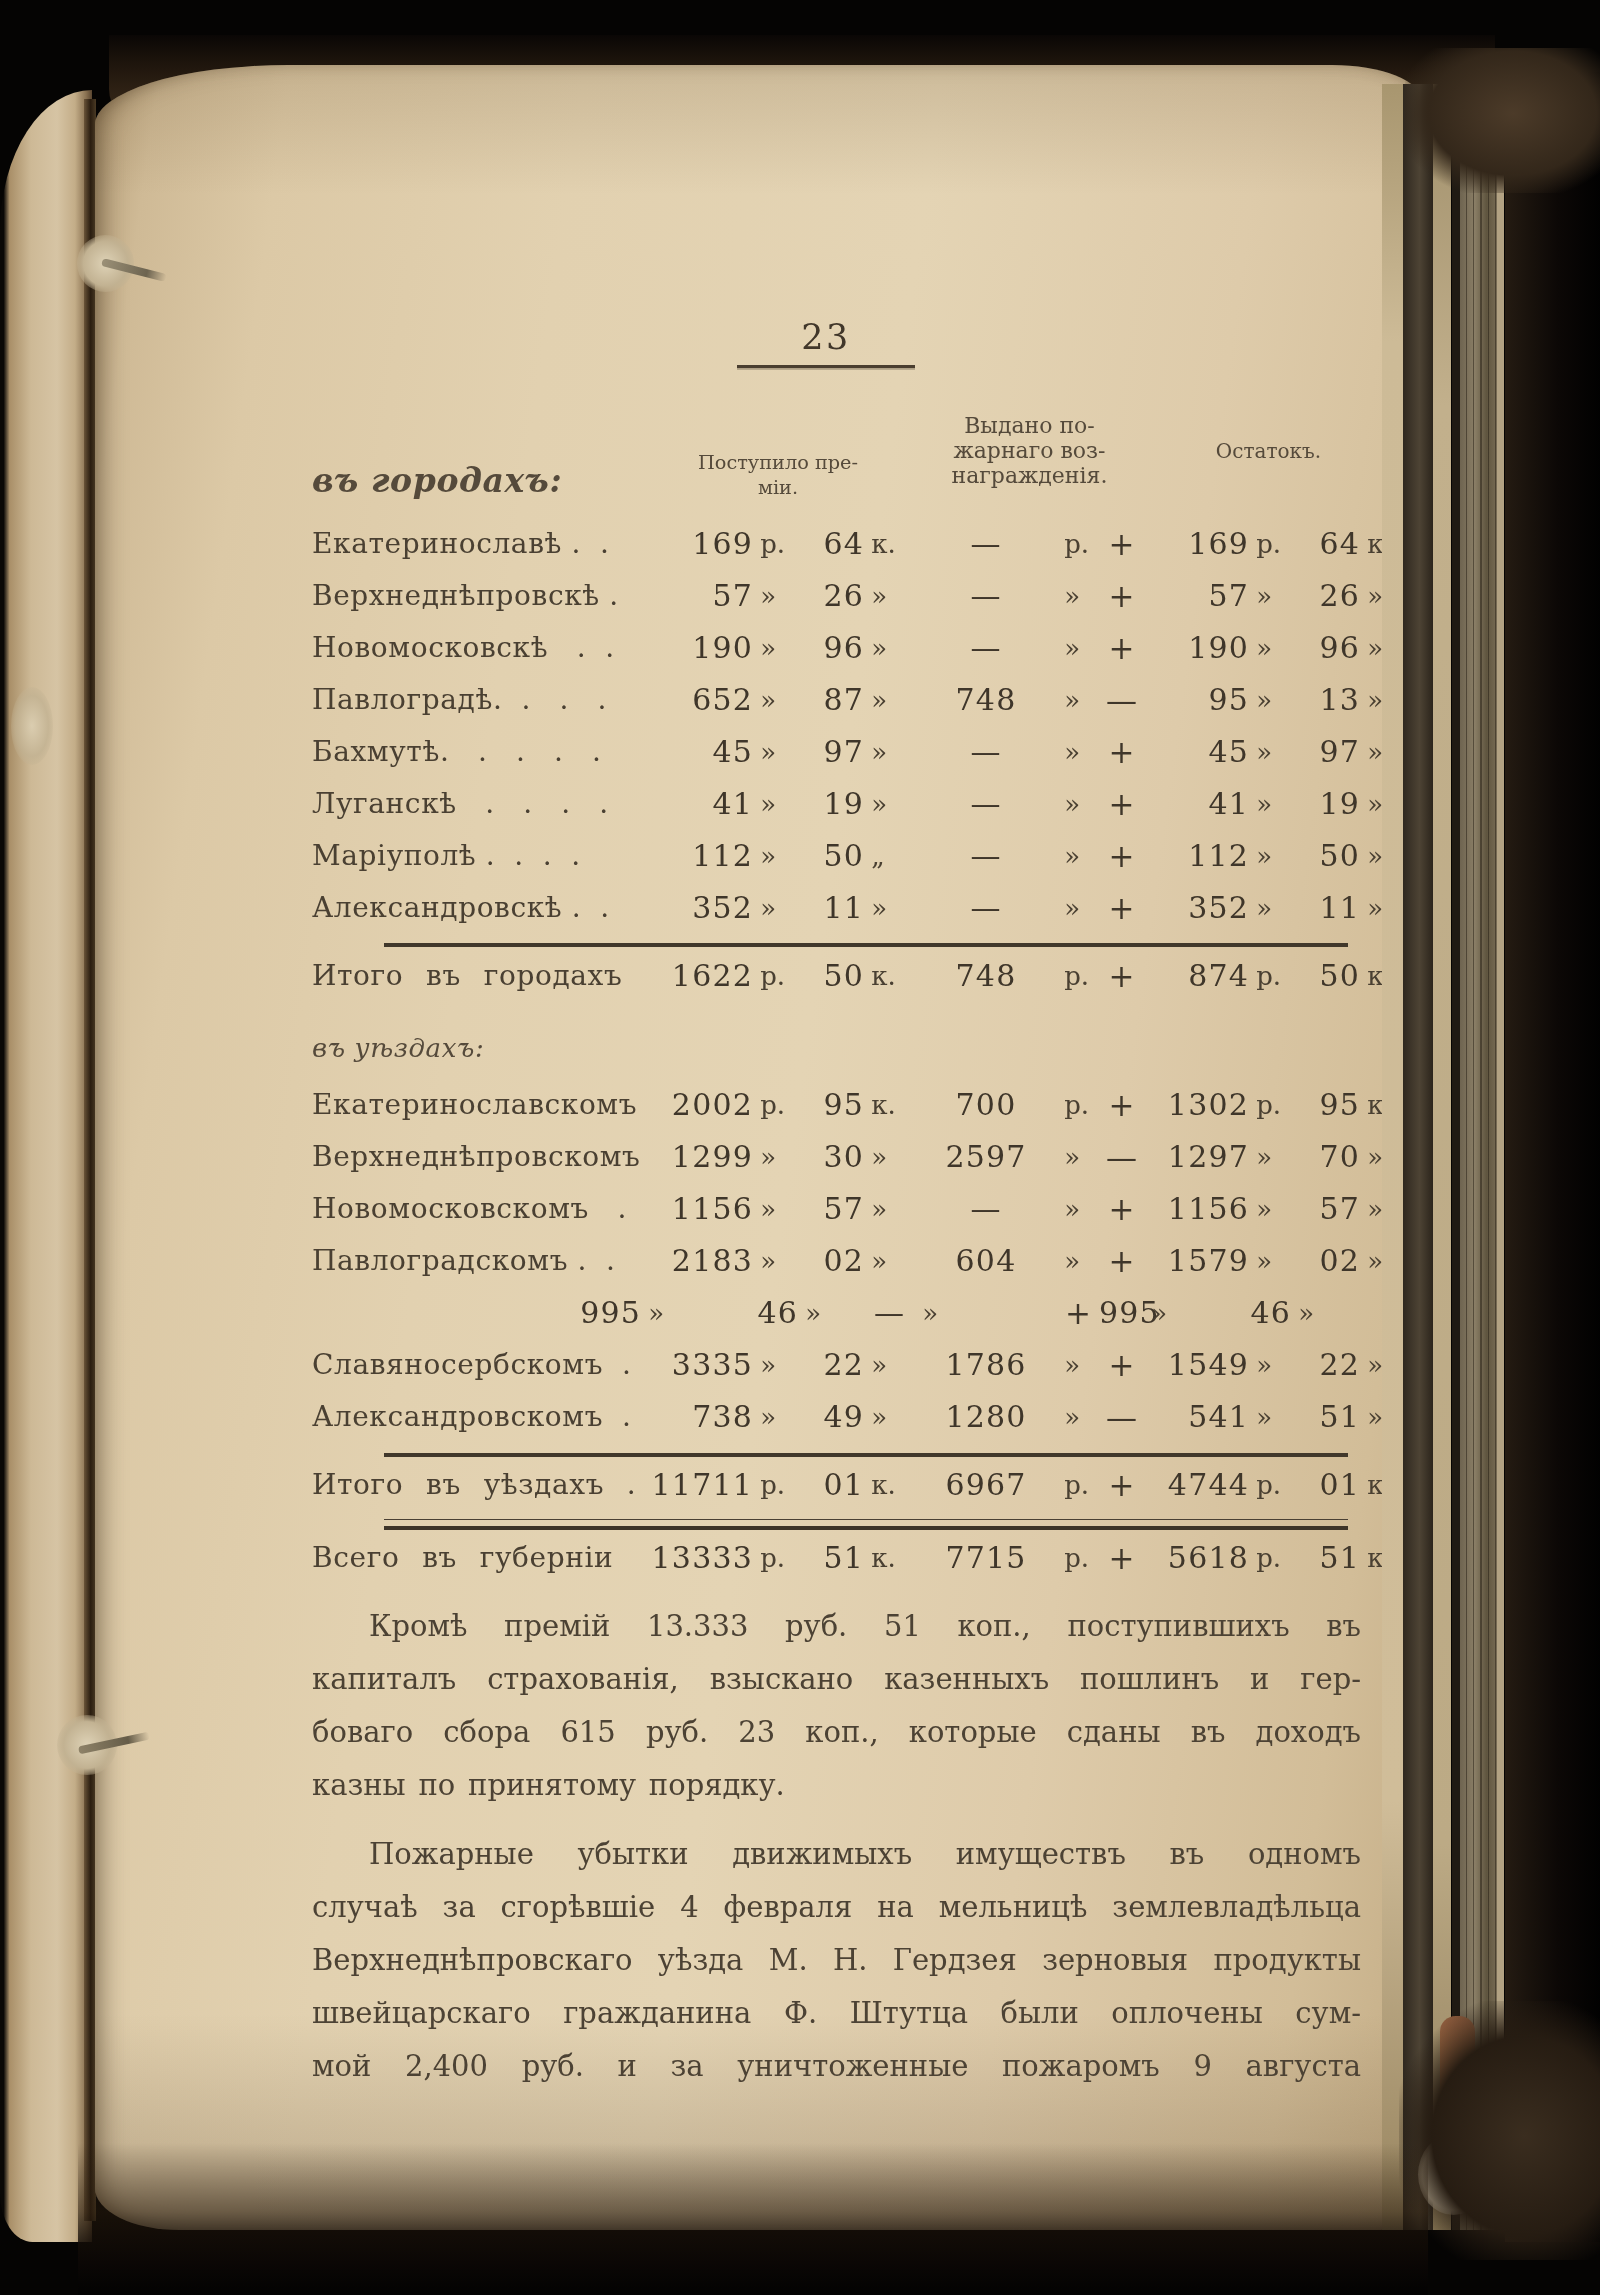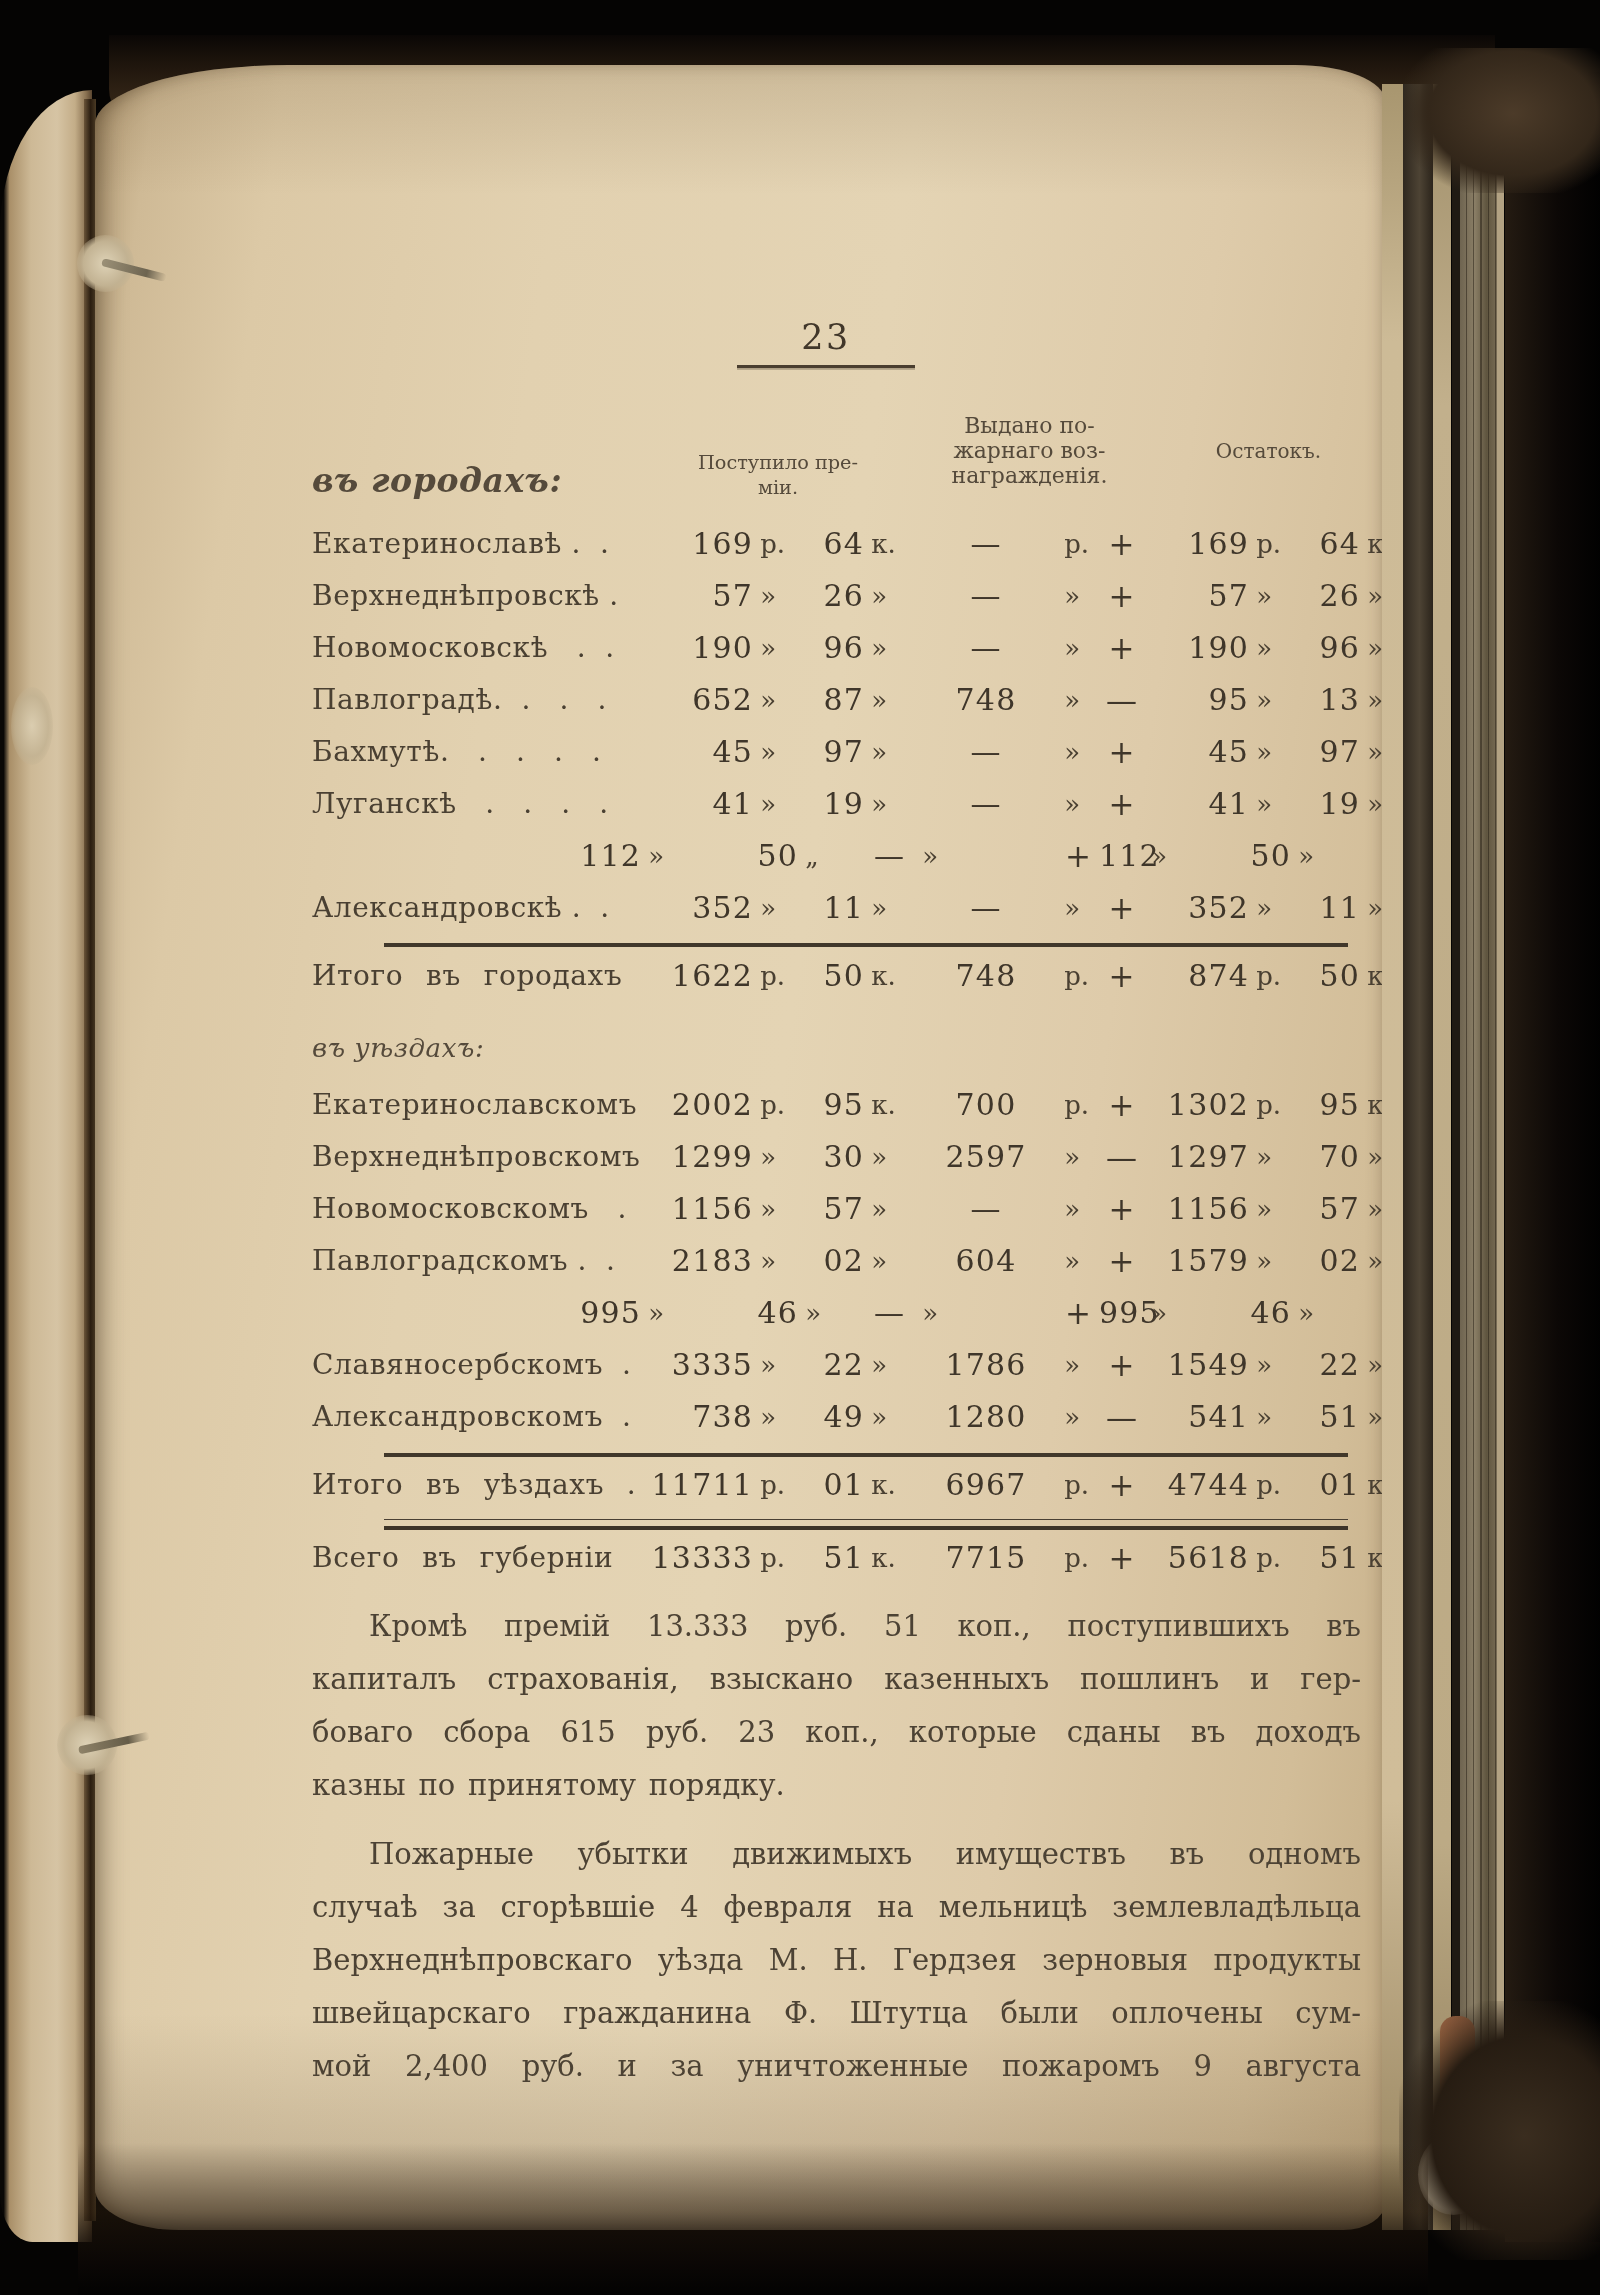--- a/index.html
+++ b/index.html
@@ -28,20 +28,21 @@
   .page{
     left:95px;top:65px;width:1290px;height:2165px;
     background:
       linear-gradient(180deg,rgba(110,85,50,.20),rgba(0,0,0,0) 6%,rgba(0,0,0,0) 90%,rgba(80,58,34,.28)),
       linear-gradient(98deg,#b79f79 0%,#cfba96 4%,#dcc9a6 12%,#e2d1b0 30%,#e4d4b4 52%,#decbaa 72%,#d2bd98 90%,#c3ac85 100%);
     border-top-left-radius:193px 60px;
     border-top-right-radius:90px 36px;
     border-bottom-left-radius:84px 42px;
     border-bottom-right-radius:42px 27px;
     box-shadow:inset 17px 0 27px -13.3px rgba(55,38,18,.6), inset -8.4px 0 18px -8.4px rgba(70,52,28,.45);
+    padding-left:37px;
   }
   .bottom-fade{
     left:78px;top:2143px;width:1350px;height:153px;
     background:linear-gradient(180deg,rgba(30,20,10,0) 0%,rgba(40,27,13,.55) 45%,#0b0705 78%,#020202 100%);
   }
   
   .edge{top:84px;height:2146px;}
   .edge-a{left:1382px;width:22px;background:linear-gradient(180deg,#a8966f,#cdbb97 12%,#d0bd99 80%,#96835e);}
   .edge-b{left:1403px;width:30px;background:linear-gradient(90deg,#2f281f,#4d4334 55%,#2b241b);}
   .edge-c{left:1433px;width:18px;background:linear-gradient(180deg,#a1906c,#c2b08c 15%,#bcaa85 82%,#8d7b58);}
@@ -216,20 +217,21 @@
     <div class="cell cu">»</div>
     <div class="cell cc n">—</div>
     <div class="cell cu">»</div>
     <div class="cell cc sign">+</div>
     <div class="cell cr n">41</div>
     <div class="cell cu">»</div>
     <div class="cell cr n">19</div>
     <div class="cell cu">»</div>
   </div>
         <div class="trow">
+    <div class="cell lbl">Маріуполѣ .  .  .  .</div>
     <div class="cell cr n">112</div>
     <div class="cell cu">»</div>
     <div class="cell cr n">50</div>
     <div class="cell cu">„</div>
     <div class="cell cc n">—</div>
     <div class="cell cu">»</div>
     <div class="cell cc sign">+</div>
     <div class="cell cr n">112</div>
     <div class="cell cu">»</div>
     <div class="cell cr n">50</div>

